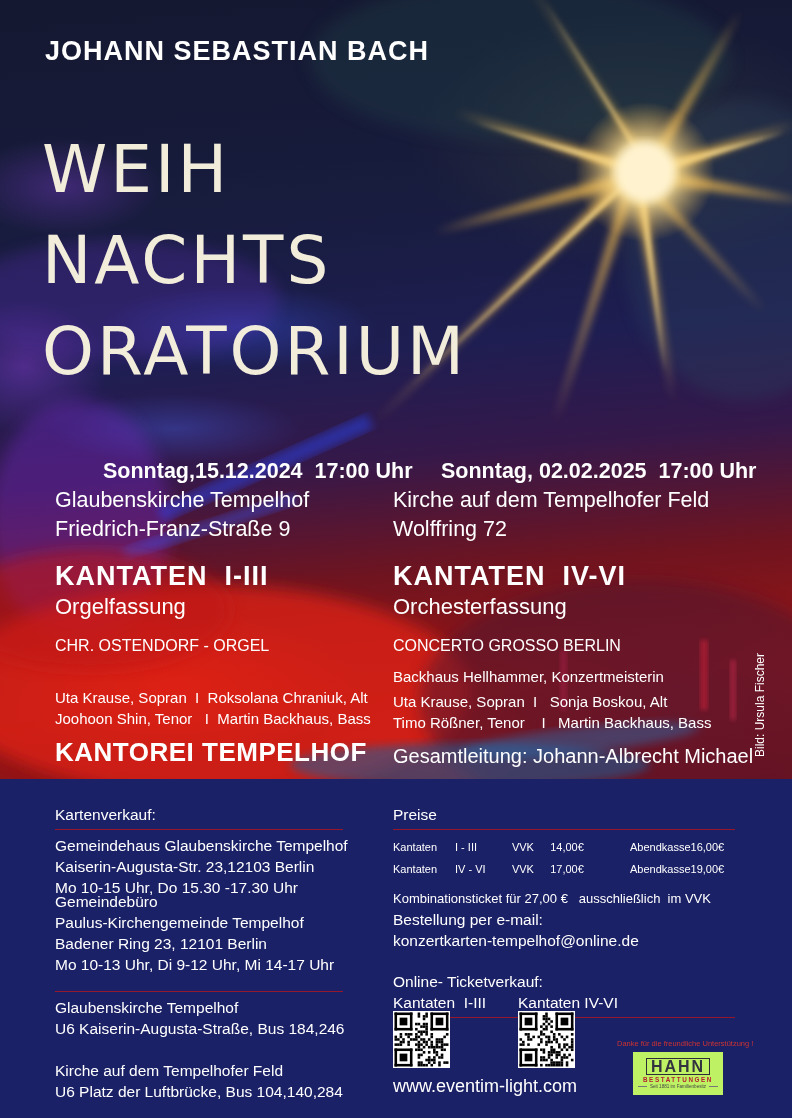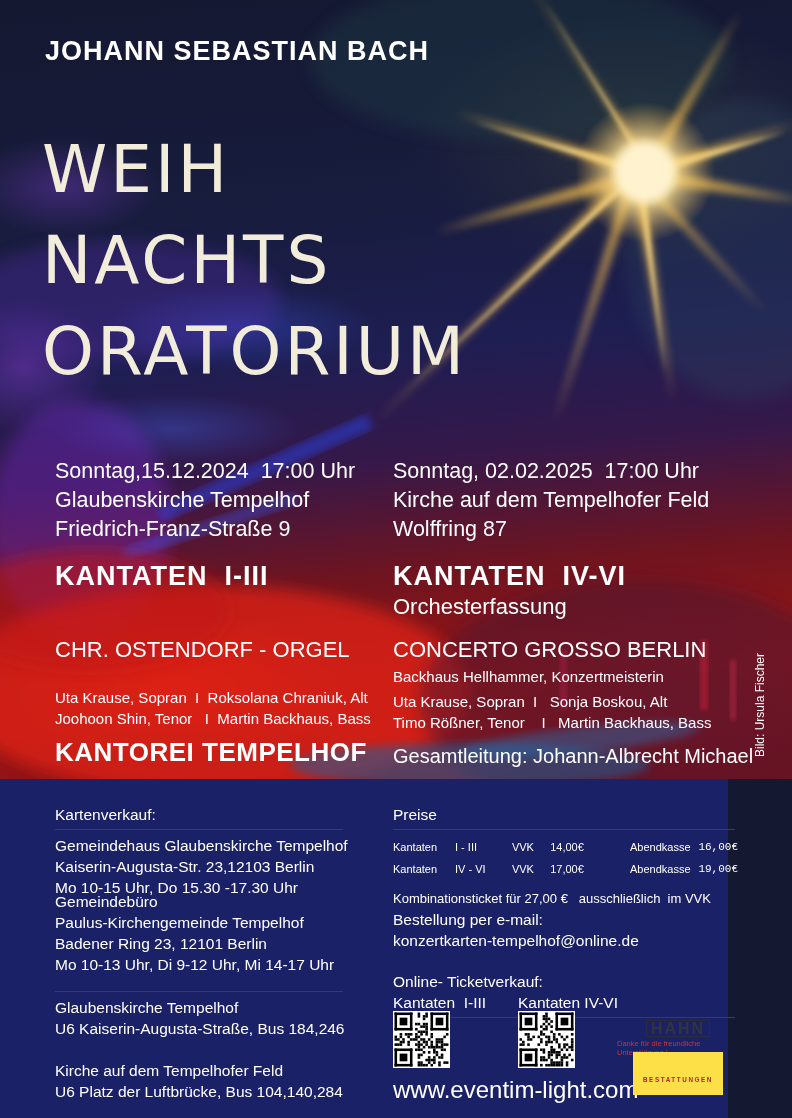--- a/index.html
+++ b/index.html
@@ -22,47 +22,47 @@
       linear-gradient(175deg,#141830 0%,#181c3e 28%,#1e1e52 45%,#35184a 58%,#70141f 72%,#9c1615 86%,#801018 100%);
   }
   .strokes{position:absolute;left:0;top:0;}
   
   .abs{position:absolute;}
   .pre{white-space:pre-wrap;}
   .composer{left:45px;top:36px;font-size:27px;font-weight:bold;letter-spacing:1px;}
   .big-title{left:42px;top:124px;font-size:66px;line-height:91px;letter-spacing:3px;
              color:#f2edda;font-family:"DejaVu Sans","Liberation Sans",sans-serif;font-weight:400;}
   .dateblock{font-size:21.5px;line-height:29px;}
-  .dateblock .d1{font-weight:normal;}
+  .dateblock .d1{font-weight:bold;margin-left:48px;}
   .col-l{left:55px;}
   .col-r{left:393px;}
   .prog-title{font-size:27px;font-weight:bold;letter-spacing:1px;}
   .prog-sub{font-size:22px;margin-top:2px;}
-  .performer{font-size:22px;}
+  .performer{font-size:16px;}
   .soloists{font-size:15px;line-height:21px;}
   .ensemble{font-size:26px;font-weight:bold;letter-spacing:.5px;}
   .direction{font-size:20px;}
   .credit{left:753px;top:757px;font-size:12px;color:#fff;transform:rotate(-90deg);
           transform-origin:0 0;white-space:nowrap;width:130px;}
   
-  .footer{position:absolute;left:0;top:779px;width:728px;height:339px;background:var(--footer-navy,#1b2166);}
+  .footer{position:absolute;left:0;top:779px;width:792px;height:339px;background:var(--footer-navy,#1b2166);}
   .footer .blk{position:absolute;font-size:15.5px;line-height:21px;}
   .rule{height:1px;background:var(--accent,#96172b);margin-top:4px;}
   .prow{display:flex;font-size:11px;line-height:22px;}
   .prow .c1{width:68px;}
   .prow .c2{width:58px;text-align:left;}
   .prow .c3{width:42px;text-align:left;padding-left:4px;}
   .prow .c4{width:58px;text-align:left;}
   .prow .c5{width:96px;text-align:right;}
-  .prow .c6{width:52px;text-align:right;font-family:Liberation Mono, monospace;}
+  .prow .c6{width:52px;}
   .qr{position:absolute;width:57px;height:57px;background:#fff;}
-  .website{position:absolute;font-size:24px;}
+  .website{position:absolute;font-size:18px;}
   .sponsor-thanks{position:absolute;font-size:7.5px;color:var(--sponsor-red,#cc3333);}
-  .hahn{position:absolute;width:90px;height:43px;background:#fde047;color:#33333f;
-        display:flex;flex-direction:column;align-items:center;justify-content:center;gap:38px;}
+  .hahn{position:absolute;width:90px;height:43px;background:#bef264;color:#33333f;
+        display:flex;flex-direction:column;align-items:center;justify-content:center;}
   .hahn-name{font-size:16px;font-weight:800;letter-spacing:2px;line-height:15px;
              border:1.6px solid #2c2c38;padding:0 4px;}
   .hahn-sub{font-size:6.3px;font-weight:bold;letter-spacing:1.6px;color:var(--hahn-red,#b5212e);margin-top:1px;}
   .hahn-tag{display:flex;align-items:center;gap:3px;font-size:4.6px;color:#444;margin-top:1.5px;}
   .hahn-tag i{display:block;width:9px;height:1px;background:#777;}
 </style>
 </head>
 <body>
 
 <div class="poster">
@@ -135,32 +135,33 @@
 
   <div class="abs composer">JOHANN SEBASTIAN BACH</div>
 
   <div class="abs col-l dateblock" style="top:457px">
     <div class="d1 pre">Sonntag,15.12.2024  17:00 Uhr</div>
     <div>Glaubenskirche Tempelhof</div>
     <div>Friedrich-Franz-Straße 9</div>
   </div>
   <div class="abs col-l" style="top:561px">
     <div class="prog-title pre">KANTATEN  I-III</div>
+    <div class="prog-sub">Orgelfassung</div>
   </div>
   <div class="abs col-l performer" style="top:637px">CHR. OSTENDORF - ORGEL</div>
   <div class="abs col-l soloists" style="top:687px">
     <div class="pre">Uta Krause, Sopran  I  Roksolana Chraniuk, Alt</div>
     <div class="pre">Joohoon Shin, Tenor   I  Martin Backhaus, Bass</div>
   </div>
   <div class="abs col-l ensemble" style="top:737px">KANTOREI TEMPELHOF</div>
 
   <div class="abs col-r dateblock" style="top:457px">
     <div class="d1 pre">Sonntag, 02.02.2025  17:00 Uhr</div>
     <div>Kirche auf dem Tempelhofer Feld</div>
-    <div>Wolffring 87</div>
+    <div>Wolffring 72</div>
   </div>
   <div class="abs col-r" style="top:561px">
     <div class="prog-title pre">KANTATEN  IV-VI</div>
     <div class="prog-sub">Orchesterfassung</div>
   </div>
   <div class="abs col-r performer" style="top:637px">CONCERTO GROSSO BERLIN</div>
   <div class="abs col-r soloists" style="top:666px">Backhaus Hellhammer, Konzertmeisterin</div>
   <div class="abs col-r soloists" style="top:691px">
     <div class="pre">Uta Krause, Sopran  I   Sonja Boskou, Alt</div>
     <div class="pre">Timo Rößner, Tenor    I   Martin Backhaus, Bass</div>

